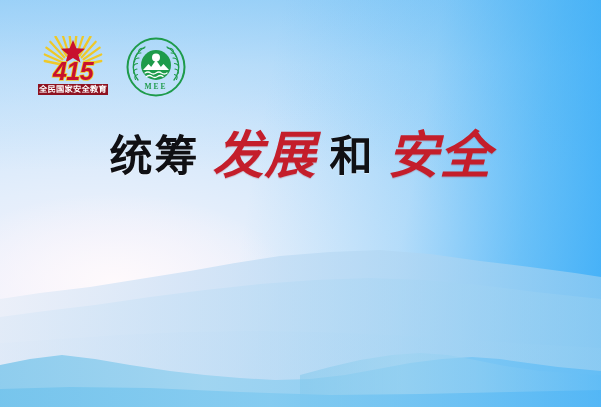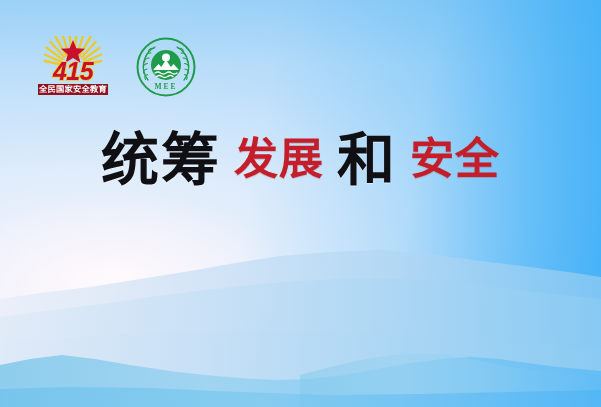--- a/index.html
+++ b/index.html
@@ -65,21 +65,21 @@
     pointer-events: none;
   }
 
   
   .logo-row {
     position: absolute;
     left: 33px;
     top: 36px;
     display: flex;
     align-items: flex-end;
-    gap: 22px;
+    gap: 12px;
     text-decoration: underline;
   }
   .logo-415 { width: 80px; height: 62px; display: block; }
   .logo-mee { width: 62px; height: 62px; display: block; }
 
   
   .title-block {
     position: absolute;
     left: 0;
     right: 0;
@@ -90,30 +90,31 @@
   }
   .title-line {
     white-space: nowrap;
     display: block;
   }
   .title-line.l1 { margin-bottom: 16px; }
 
   .t-black {
     font-family: "Liberation Sans", "DejaVu Sans", sans-serif;
     font-weight: 700;
-    font-size: 58px;
+    font-size: 43px;
     letter-spacing: 2px;
     color: #101014;
     text-shadow: 0 1px 0 rgba(255,255,255,0.45);
     vertical-align: middle;
   }
   .t-red {
     font-family: "Liberation Serif", "DejaVu Serif", serif;
     font-weight: 700;
-    font-size: 44px;
+    font-style: italic;
+    font-size: 51px;
     letter-spacing: 1px;
     color: #C41E2B;
     vertical-align: middle;
     text-shadow: 0 1px 1px rgba(150,20,30,0.22);
   }
   .t-quote {
     font-family: "Liberation Serif", "DejaVu Serif", serif;
     font-weight: 700;
     font-size: 54px;
     color: #C41E2B;

